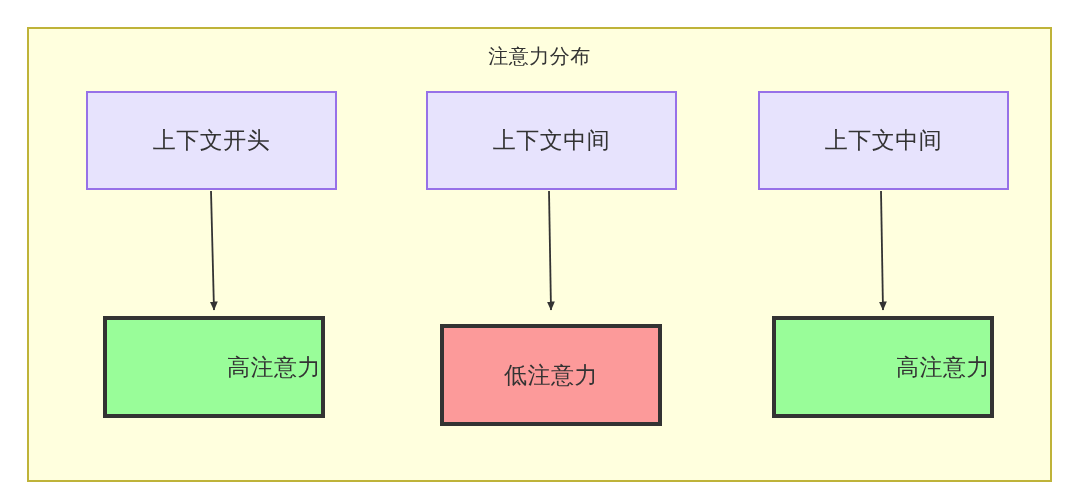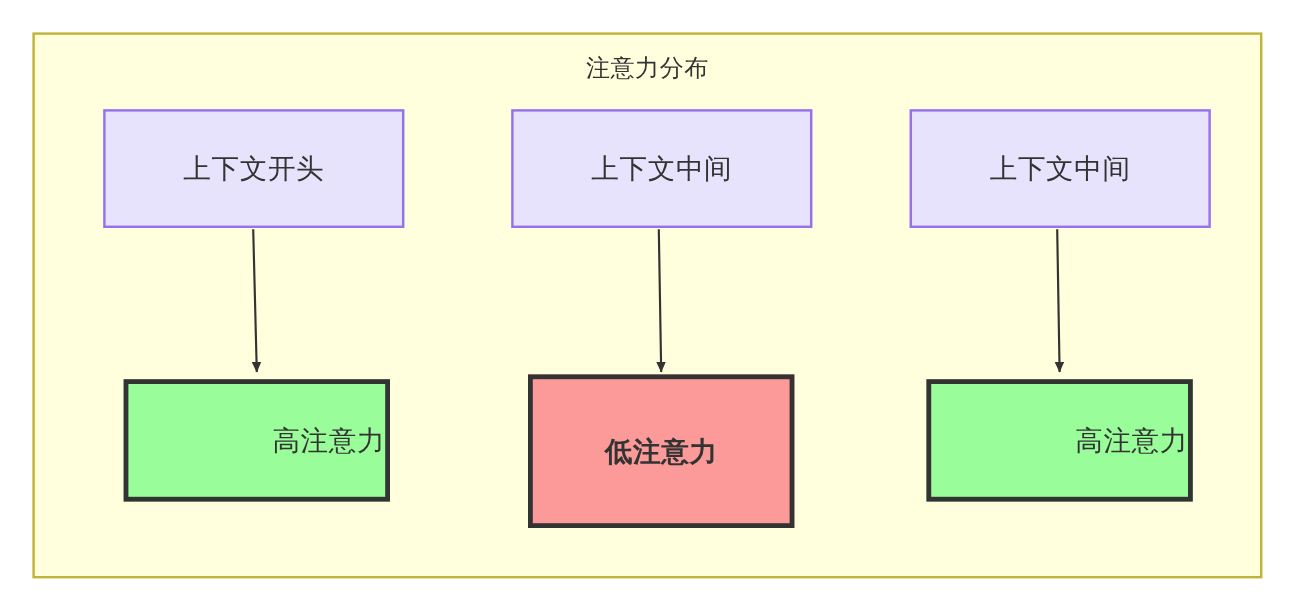--- a/index.html
+++ b/index.html
@@ -101,20 +101,20 @@
   <div class="node ctx" style="left:426px; top:91px;  width:251px; height:99px;">
     <span>上下文中间</span>
   </div>
   <div class="node ctx" style="left:758px; top:91px;  width:251px; height:99px;">
     <span>上下文中间</span>
   </div>
 
   <div class="node high" style="left:103px; top:316px; width:222px; height:102px;">
     <span>高注意力</span>
   </div>
-  <div class="node low" style="left:440px; top:312px; width:222px; height:128px;font-weight:bold;">
+  <div class="node low" style="left:440px; top:324px; width:222px; height:102px;">
     <span>低注意力</span>
   </div>
   <div class="node high" style="left:772px; top:316px; width:222px; height:102px;">
     <span>高注意力</span>
   </div>
 
 </div>
 
 </body></html>

